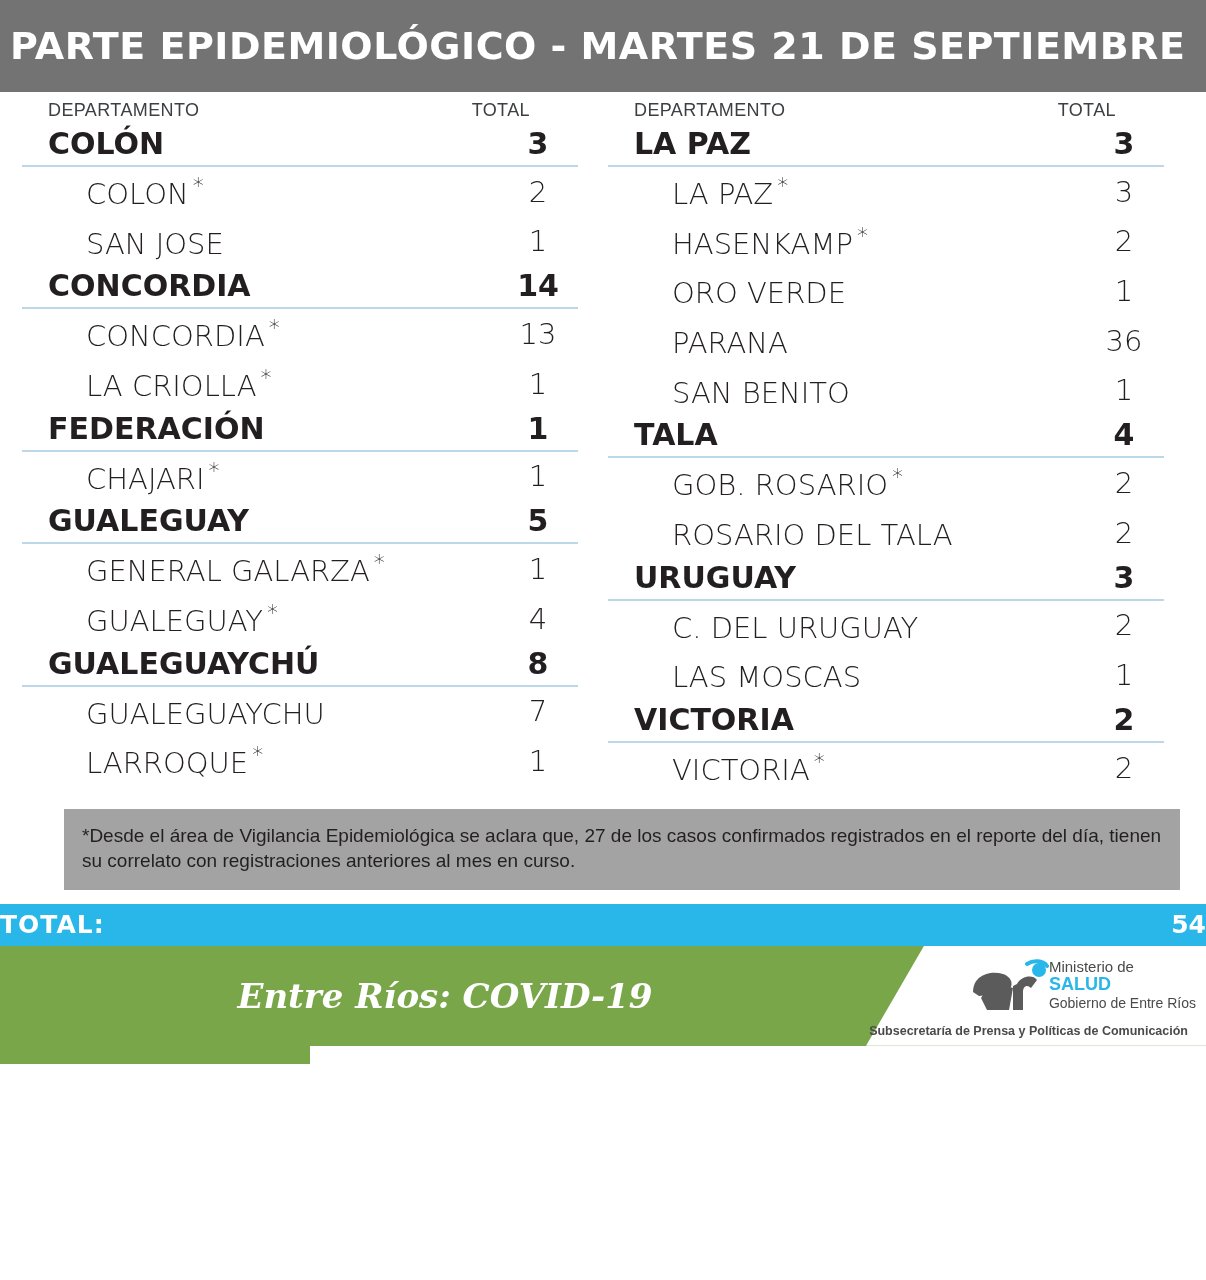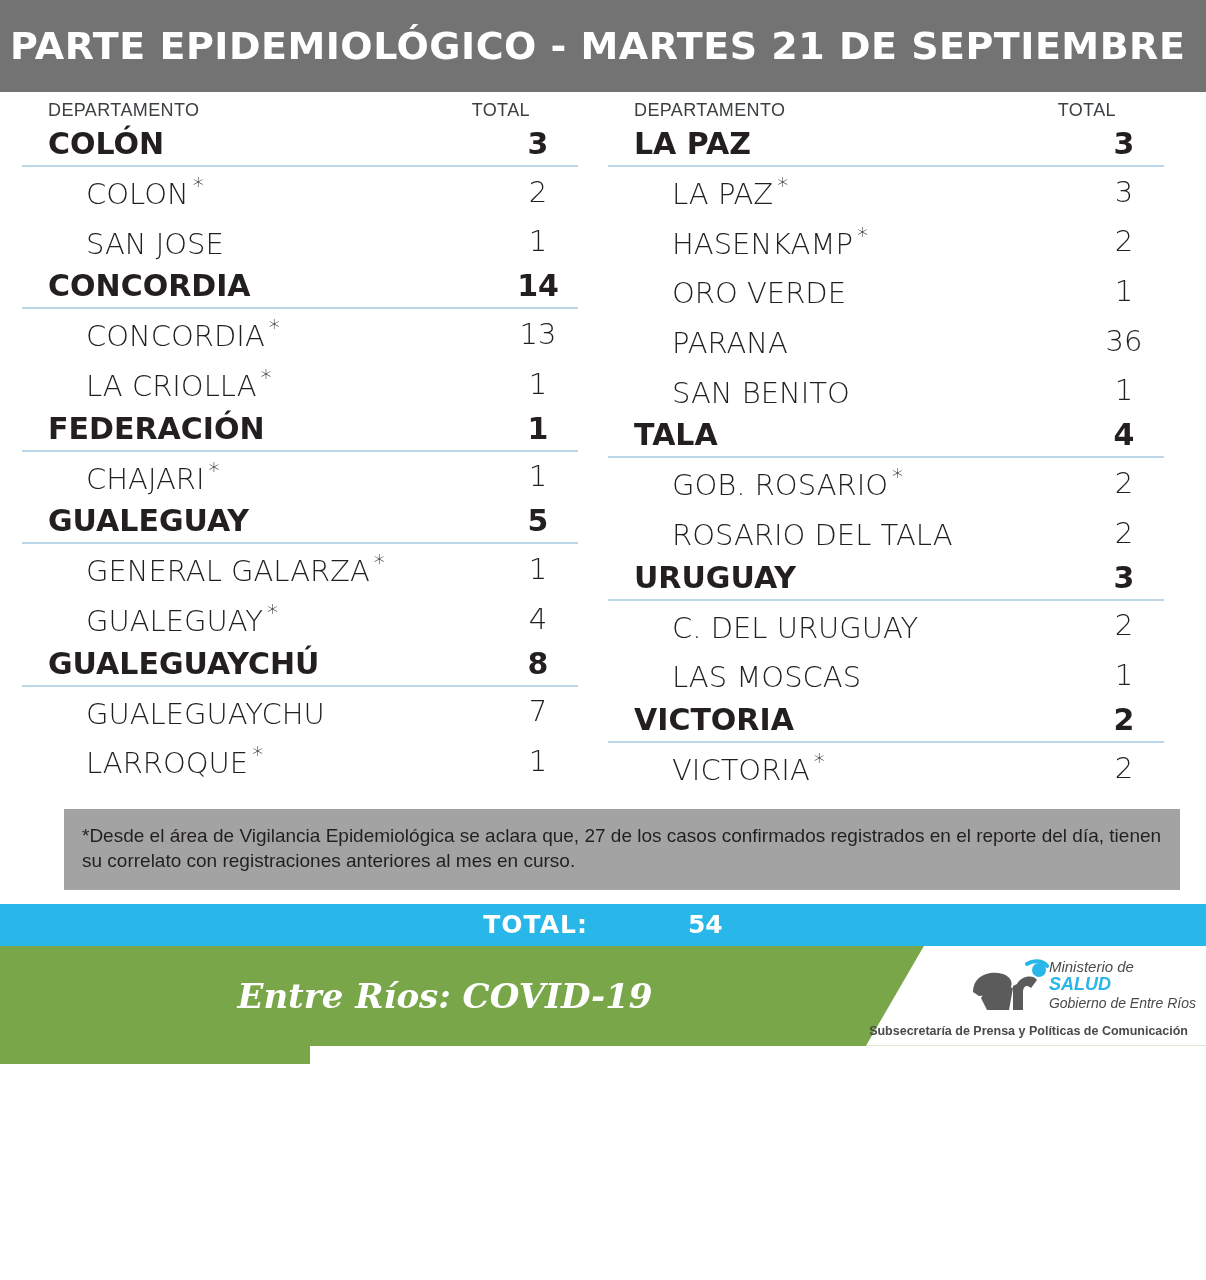--- a/index.html
+++ b/index.html
@@ -129,21 +129,21 @@
     font-family: "Liberation Sans", sans-serif;
   }
 
   
   .total-bar {
     margin-top: 14px;
     background: #29b6e8;
     height: 42px;
     display: flex;
     align-items: center;
-    justify-content: center;
+    justify-content: space-between;
     gap: 100px;
   }
   .total-bar .t-label {
     color: #ffffff;
     font-size: 25px;
     font-weight: bold;
     letter-spacing: 1px;
     font-family: "DejaVu Sans", sans-serif;
   }
   .total-bar .t-value {
@@ -181,21 +181,20 @@
     font-style: italic;
     font-weight: bold;
     font-family: "DejaVu Serif", serif;
   }
   .logo-block {
     position: absolute;
     right: 10px;
     top: 12px;
     display: flex;
     align-items: flex-start;
-    font-style: italic;
   }
   .logo-mark {
     width: 80px;
     height: 58px;
     position: relative;
   }
   .logo-text-min {
     font-size: 15px;
     color: #4a4a4a;
     line-height: 1.15;

